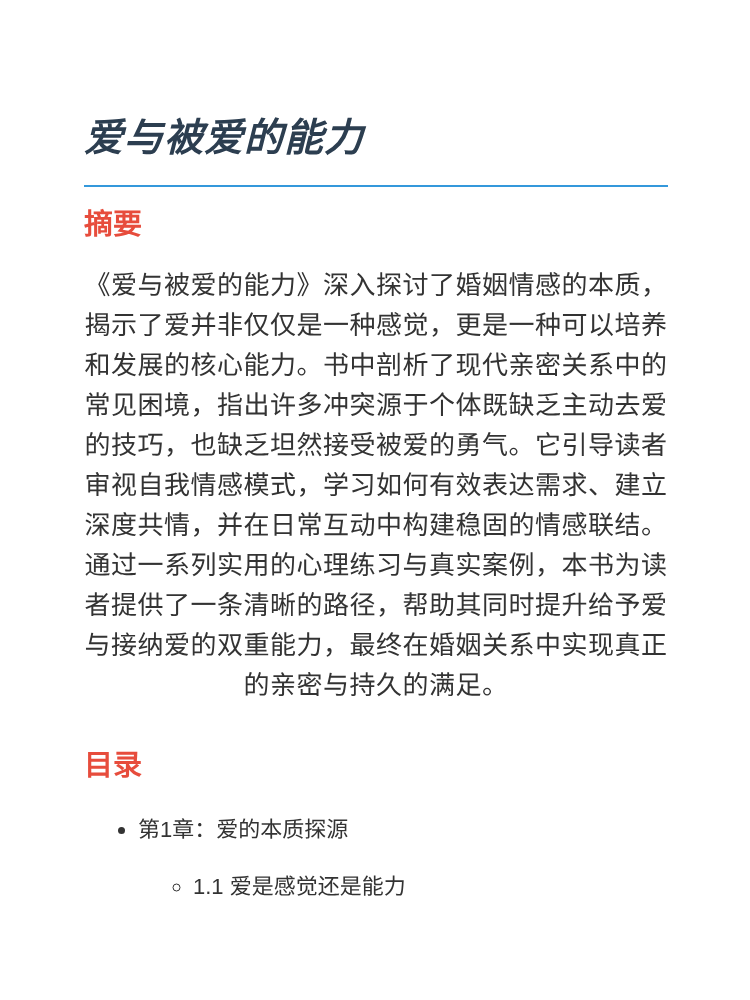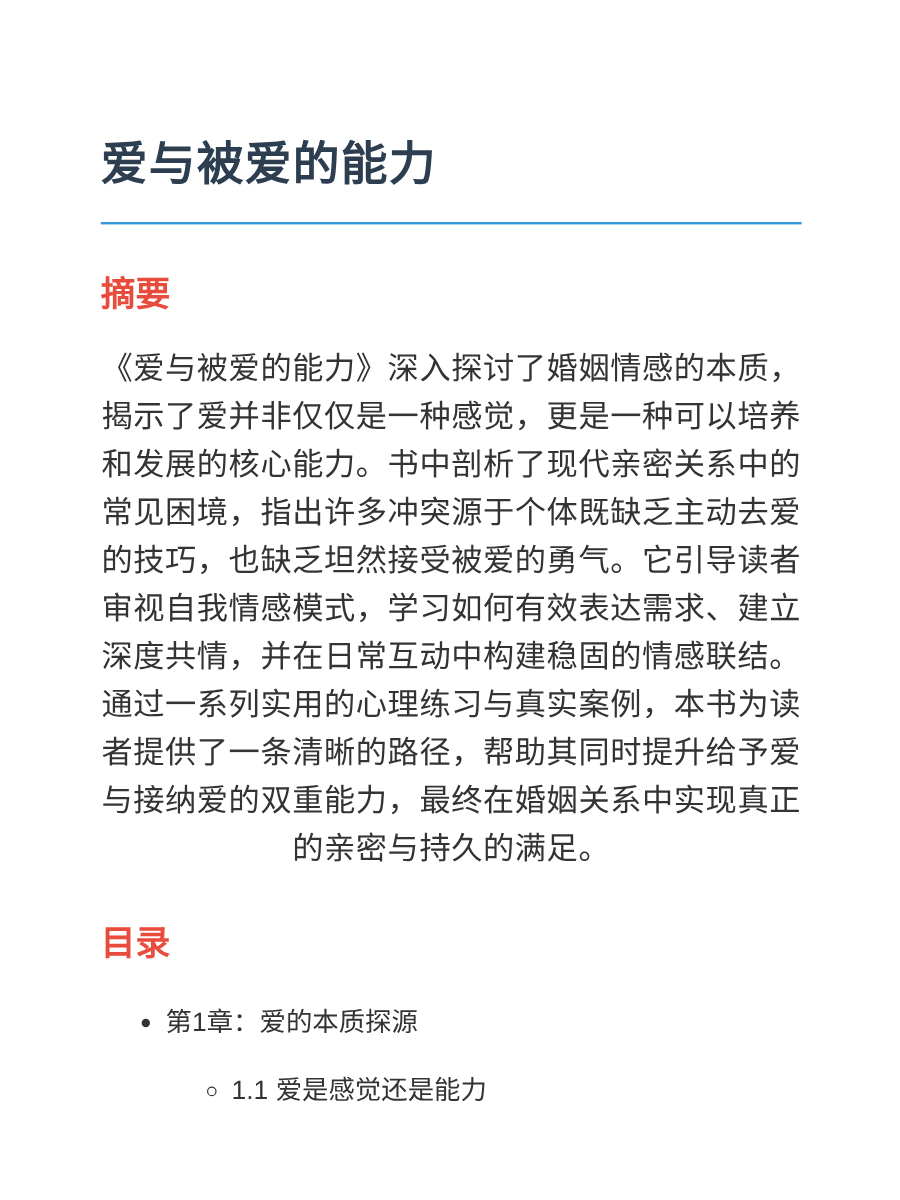--- a/index.html
+++ b/index.html
@@ -24,34 +24,35 @@
     background: #ffffff;
     padding: 0 82px 0 84px;
   }
   .doc-title {
     margin-top: 114px;
     font-size: 39px;
     line-height: 48px;
     font-weight: 700;
     color: var(--title-text, #2c3e50);
     letter-spacing: 1px;
+    font-style: italic;
   }
   .title-divider {
     border: none;
     border-top: 2px solid var(--divider, #3498db);
     margin-top: 23px;
     width: 100%;
   }
   .section-heading {
     font-size: 29px;
     line-height: 38px;
     font-weight: 700;
     color: var(--accent-heading, #e74c3c);
   }
-  .abstract-heading { margin-top: 40px; }
+  .abstract-heading { margin-top: 18px; }
   .abstract-body {
     margin-top: 22px;
     font-size: 26px;
     line-height: 40px;
     color: var(--body-text, #333333);
     text-align: center;
     letter-spacing: 0.5px;
   }
   .toc-heading { margin-top: 41px; }
   ul.toc-list {

